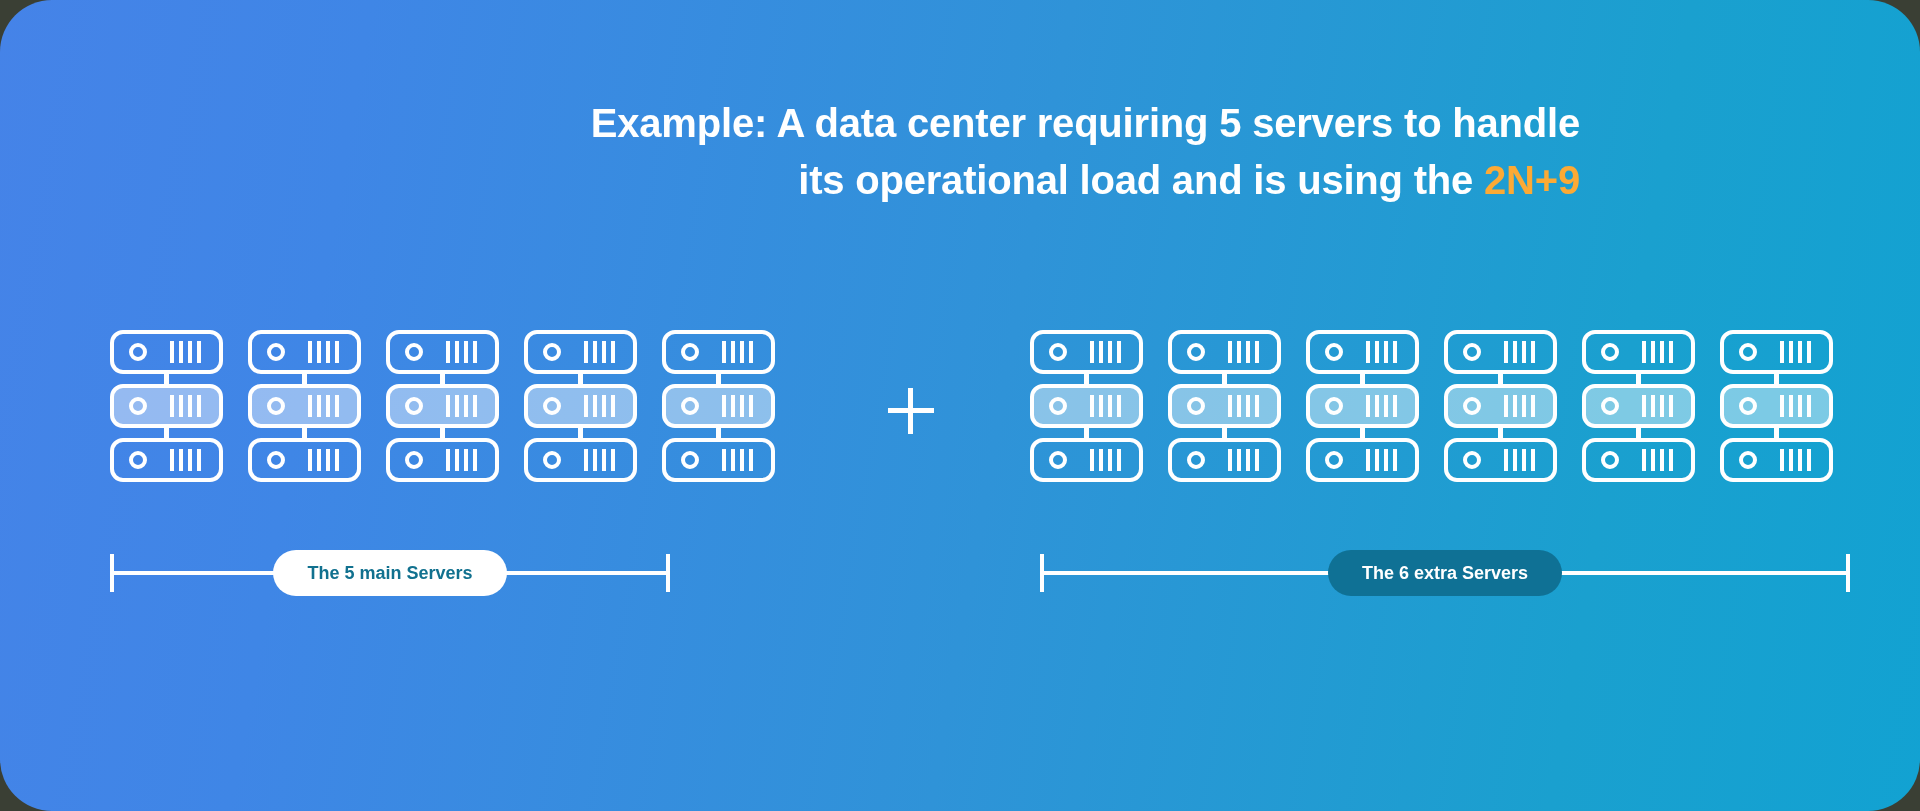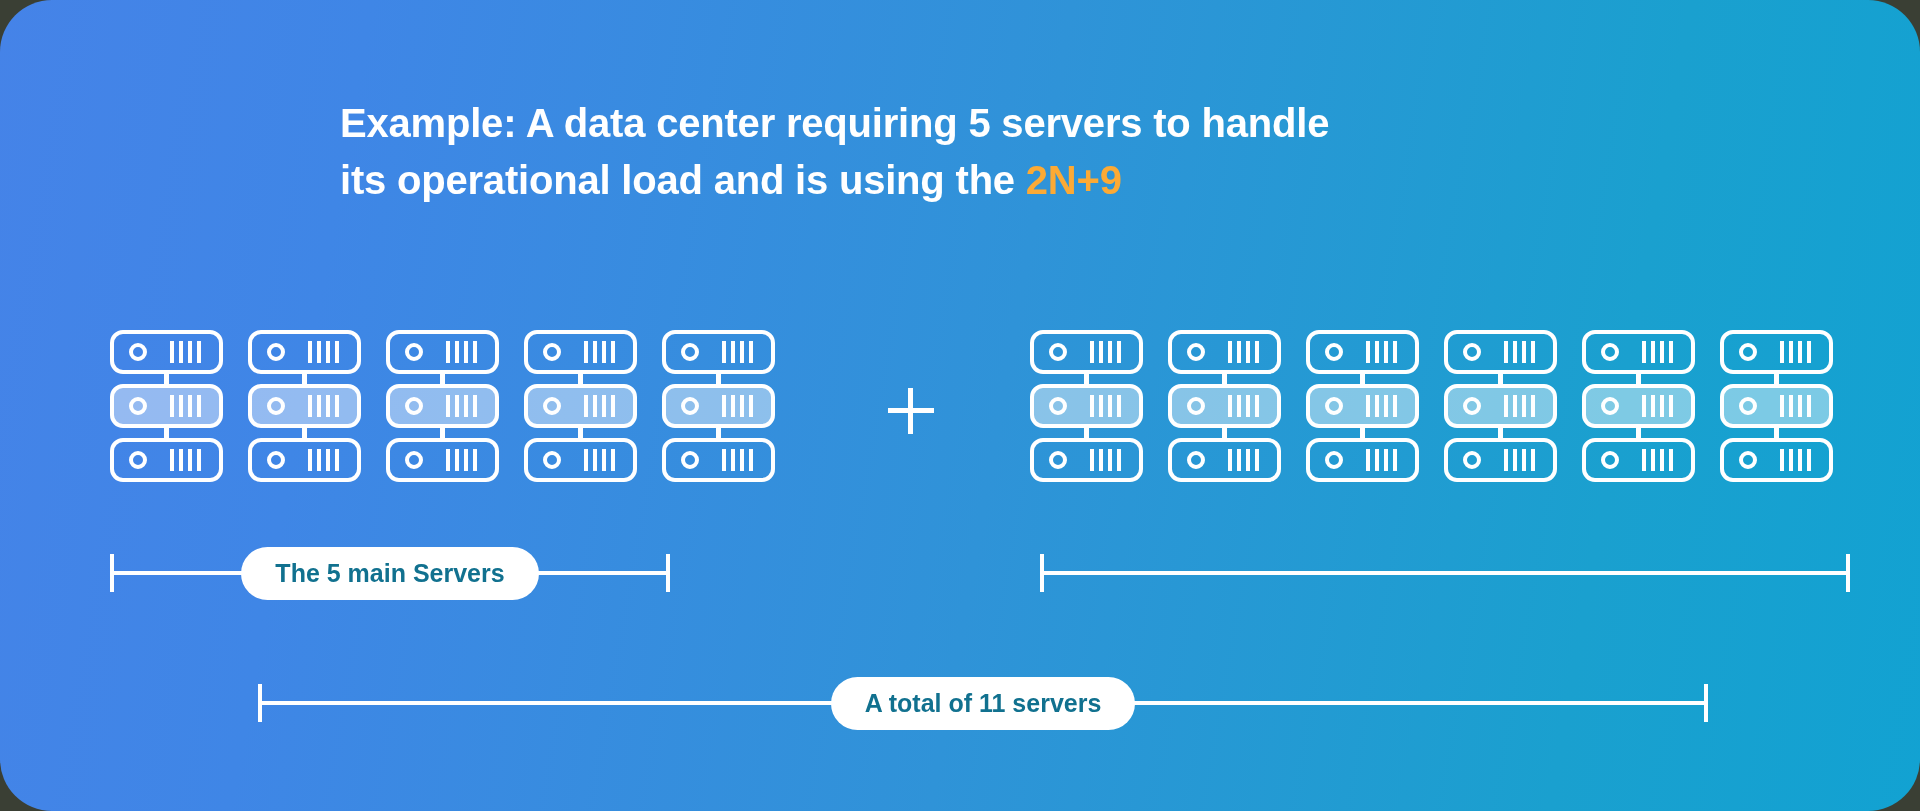--- a/index.html
+++ b/index.html
@@ -25,21 +25,21 @@
     overflow: hidden;
     box-sizing: border-box;
   }
 
   
   .title-block {
     position: absolute;
     left: 0;
     top: 95px;
     width: 1920px;
-    text-align: left;
+    text-align: right;
     color: #ffffff;
     font-size: 40px;
     font-weight: bold;
     line-height: 57px;
     letter-spacing: -0.2px;
     padding: 0 340px;
     box-sizing: border-box;
   }
   .title-accent { color: #fcaa35; font-weight: bold; }
 
@@ -141,21 +141,21 @@
   }
   .bracket .rule {
     flex: 1 1 auto;
     height: 4px;
     background: #ffffff;
   }
   .bracket .pill {
     flex: 0 0 auto;
     border-radius: 40px;
     padding: 14px 34px;
-    font-size: 25px;
+    font-size: 18px;
     font-weight: bold;
     white-space: nowrap;
     line-height: 1;
     margin: 0 -2px;
     position: relative;
     z-index: 2;
   }
   .pill-light {
     background: #ffffff;
     color: #11718f;
@@ -533,25 +533,19 @@
     <div class="cap"></div>
     <div class="rule"></div>
     <div class="pill pill-light">The 5 main Servers</div>
     <div class="rule"></div>
     <div class="cap"></div>
   </div>
 
   <div class="bracket bracket-extra">
     <div class="cap"></div>
     <div class="rule"></div>
+    <div class="pill pill-dark">The 6 extra Servers</div>
     <div class="rule"></div>
     <div class="cap"></div>
   </div>
 
-  <div class="bracket bracket-total">
-    <div class="cap"></div>
-    <div class="rule"></div>
-    <div class="pill pill-light">A total of 11 servers</div>
-    <div class="rule"></div>
-    <div class="cap"></div>
-  </div>
 
 </div>
 
 </body></html>

